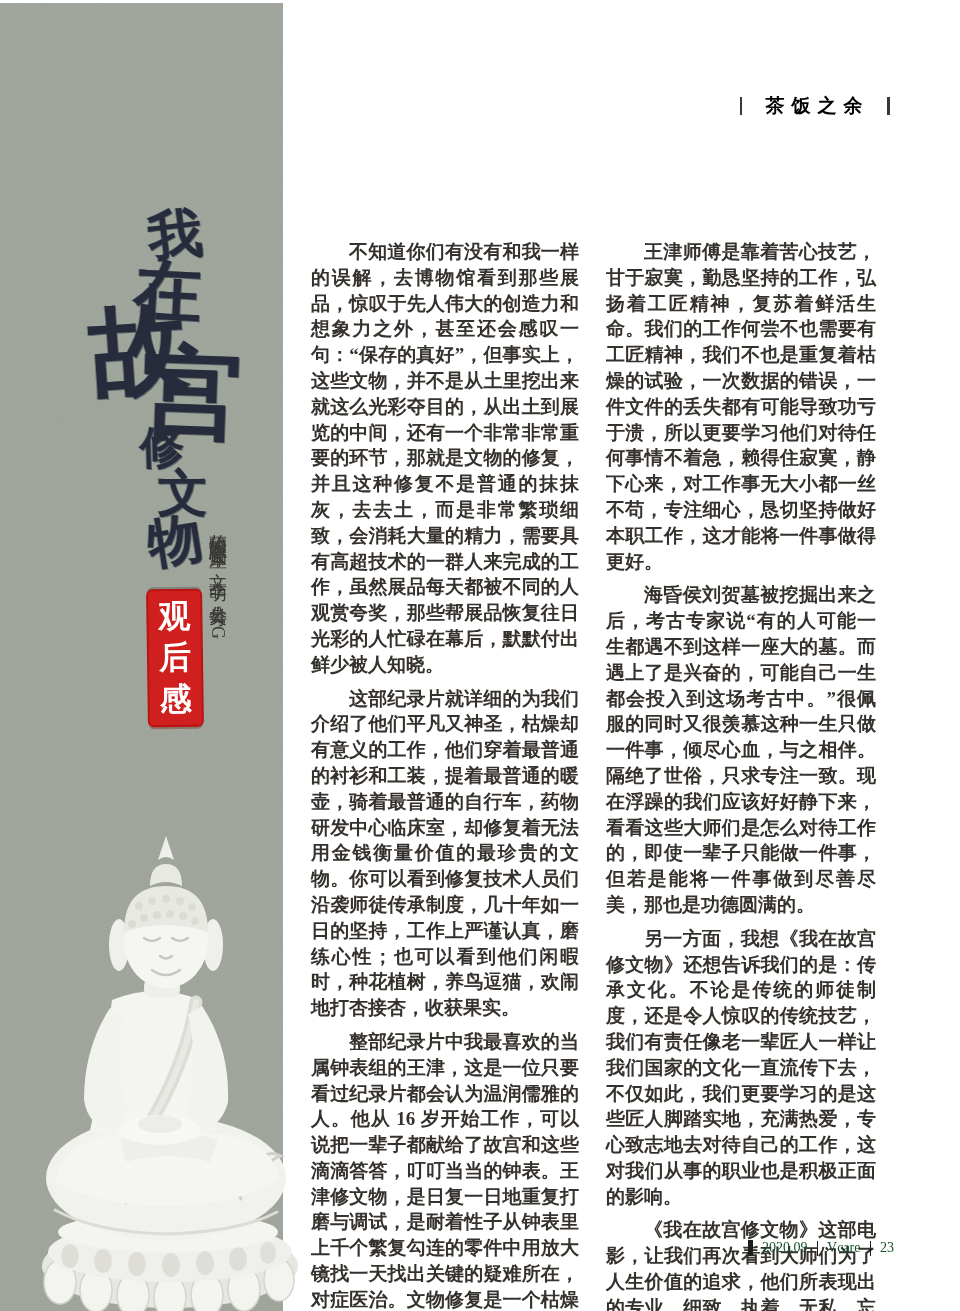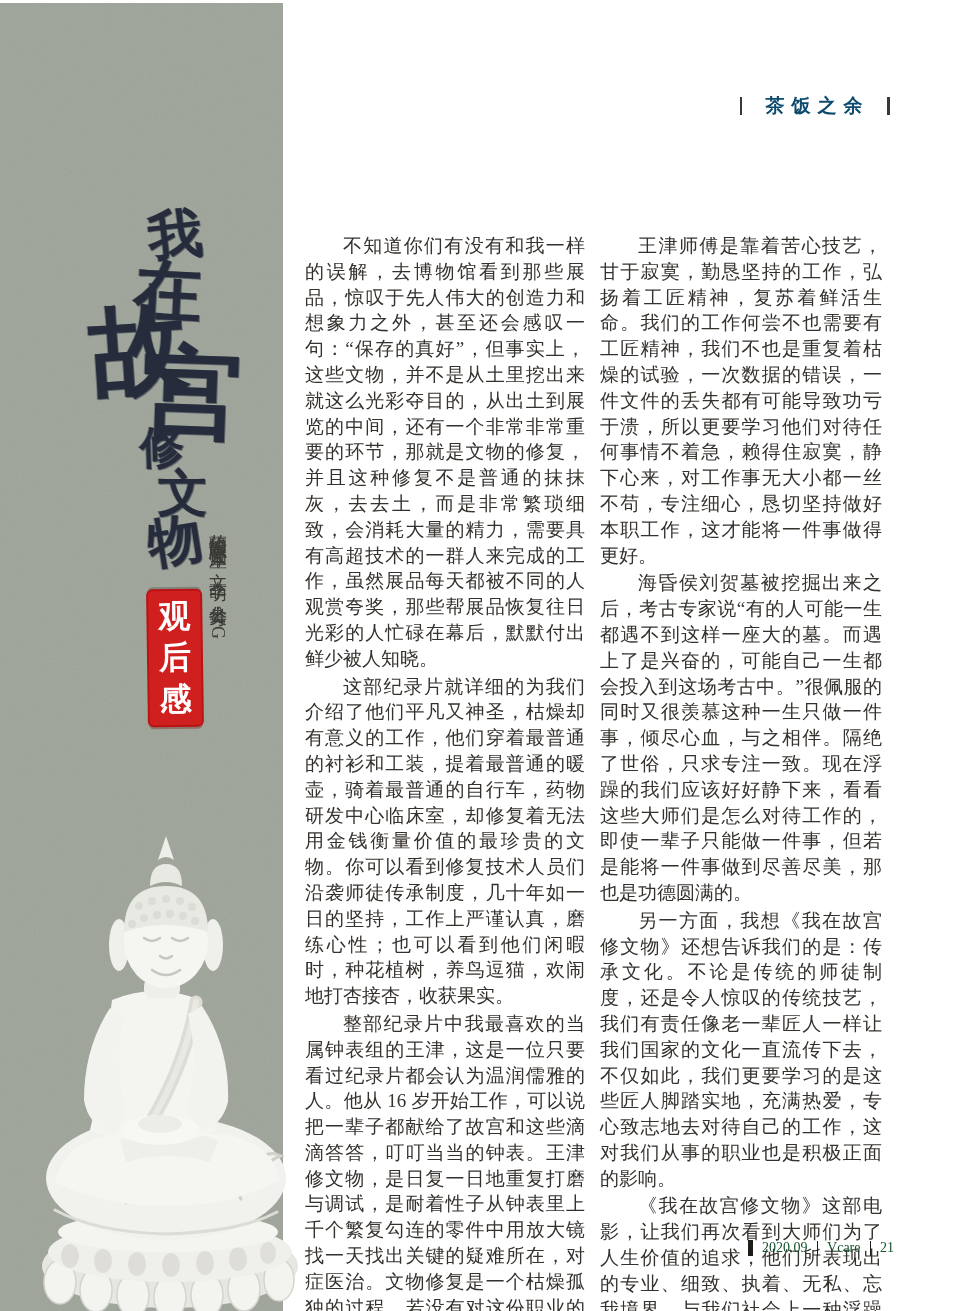--- a/index.html
+++ b/index.html
@@ -49,37 +49,37 @@
   }
   
   .header{
     position:absolute;left:740px;top:94px;width:150px;height:24px;
     display:flex;align-items:center;justify-content:space-between;
   }
   .vbar{background:#3c3831;}
   .vbar.thin{width:2px;height:18px;}
   .vbar.mid{width:3px;height:18px;}
   .header-label{
-    font-size:19px;letter-spacing:7px;color:#0c4a6e;font-weight:600;
+    font-size:19px;letter-spacing:7px;color:#000000;font-weight:600;
     font-family:"Liberation Sans",sans-serif;padding-left:6px;
   }
   .footer{
     position:absolute;right:66px;top:1236px;height:20px;
     display:flex;align-items:flex-end;gap:9px;
     font-size:14px;color:#14532d;font-family:"Liberation Serif",serif;
   }
   .vbar.thick{width:5px;height:16px;background:#1f1d1a;}
   .vbar.sep{width:1.5px;height:15px;background:#1f1d1a;}
   
   .col{
     position:absolute;top:231px;
     font-size:19px;line-height:25.8px;color:#35312d;
     text-align:justify;
   }
-  .col p{margin:2px;text-indent:2em;}
+  .col p{margin:8px;text-indent:2em;font-weight:bold;}
   .col-1{left:303px;width:284px;}
   .col-2{left:598px;width:286px;}
 </style>
 </head>
 <body>
 
 <div class="panel">
   <svg class="panel-noise" width="283" height="1308">
     <filter id="grain">
       <feTurbulence type="fractalNoise" baseFrequency="0.9" numOctaves="2" stitchTiles="stitch"></feTurbulence>
@@ -204,14 +204,14 @@
   <p>另一方面，我想《我在故宫修文物》还想告诉我们的是：传承文化。不论是传统的师徒制度，还是令人惊叹的传统技艺，我们有责任像老一辈匠人一样让我们国家的文化一直流传下去，不仅如此，我们更要学习的是这些匠人脚踏实地，充满热爱，专心致志地去对待自己的工作，这对我们从事的职业也是积极正面的影响。</p>
   <p>《我在故宫修文物》这部电影，让我们再次看到大师们为了人生价值的追求，他们所表现出的专业、细致、执着、无私、忘我境界，与我们社会上一种浮躁风气形成显明的对照，让我们的心灵产生震撼，为实现我们心中的梦想，科学没有捷径，我们唯有务实勤奋、脚踏实地，摒弃患得患失的不良情绪，我们才有更好的未来。</p>
 </div>
 
 <div class="footer">
   <div class="vbar thick"></div>
   <span>2020.09</span>
   <div class="vbar sep"></div>
   <span>Vcare</span>
   <div class="vbar sep"></div>
-  <span>21</span>
+  <span>23</span>
 </div>
 
 </body></html>

